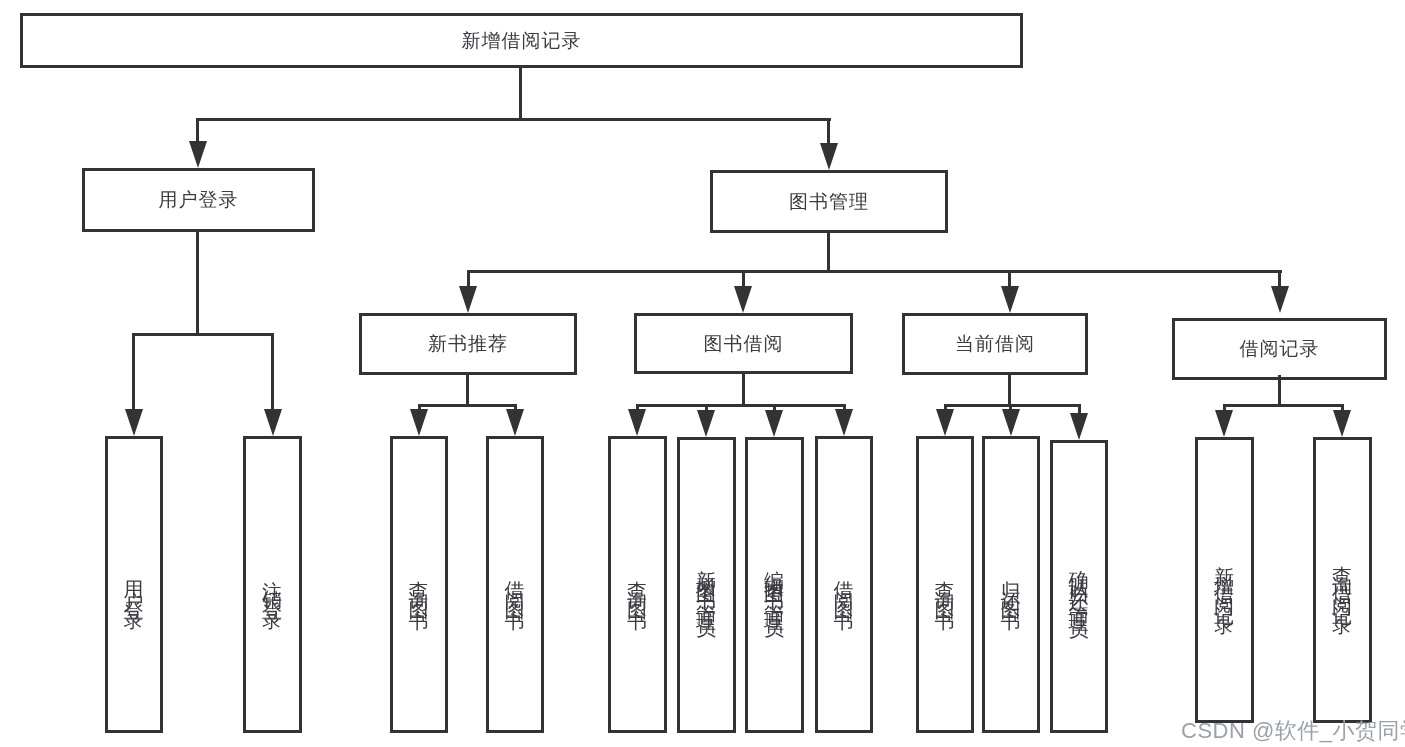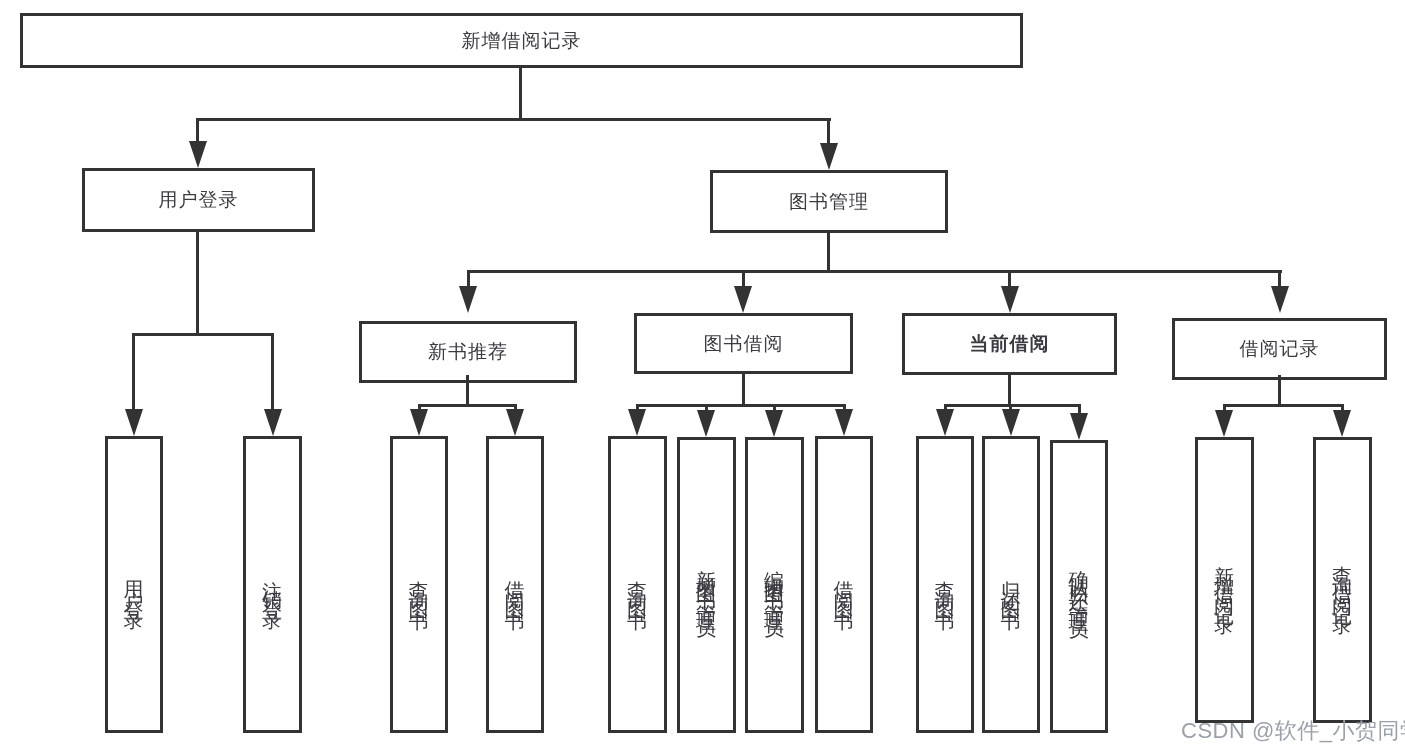--- a/index.html
+++ b/index.html
@@ -47,29 +47,29 @@
   </div>
 
   <div class="node h" style="left:82px;top:168px;width:233px;height:64px;">
     <span>用户登录</span>
   </div>
 
   <div class="node h" style="left:710px;top:170px;width:238px;height:63px;">
     <span>图书管理</span>
   </div>
 
-  <div class="node h" style="left:359px;top:321px;width:218px;height:62px;">
+  <div class="node h" style="left:359px;top:313px;width:218px;height:62px;">
     <span>新书推荐</span>
   </div>
 
   <div class="node h" style="left:634px;top:313px;width:219px;height:61px;">
     <span>图书借阅</span>
   </div>
 
-  <div class="node h" style="left:902px;top:313px;width:215px;height:62px;font-weight:bold;">
+  <div class="node h" style="left:902px;top:313px;width:186px;height:62px;">
     <span>当前借阅</span>
   </div>
 
   <div class="node h" style="left:1172px;top:318px;width:215px;height:62px;">
     <span>借阅记录</span>
   </div>
 
   <div class="node v" style="left:105px;top:436px;width:58px;height:297px;">
     <span class="vtext">用户登录</span>
   </div>

